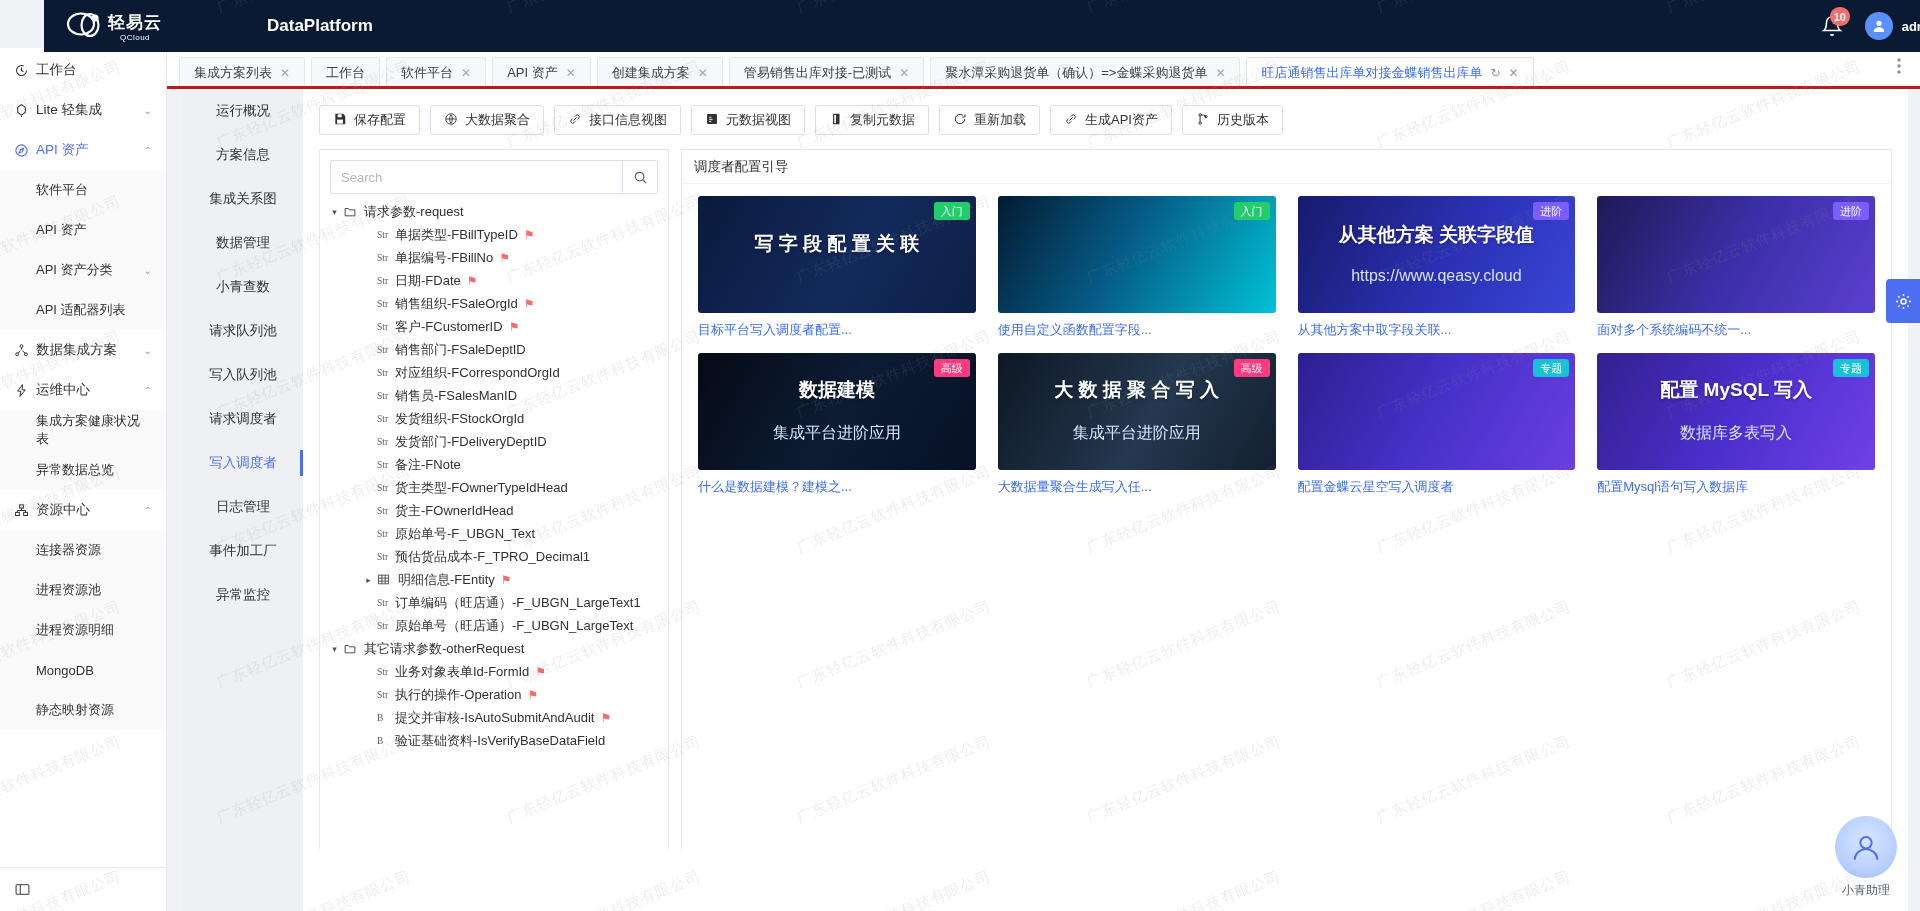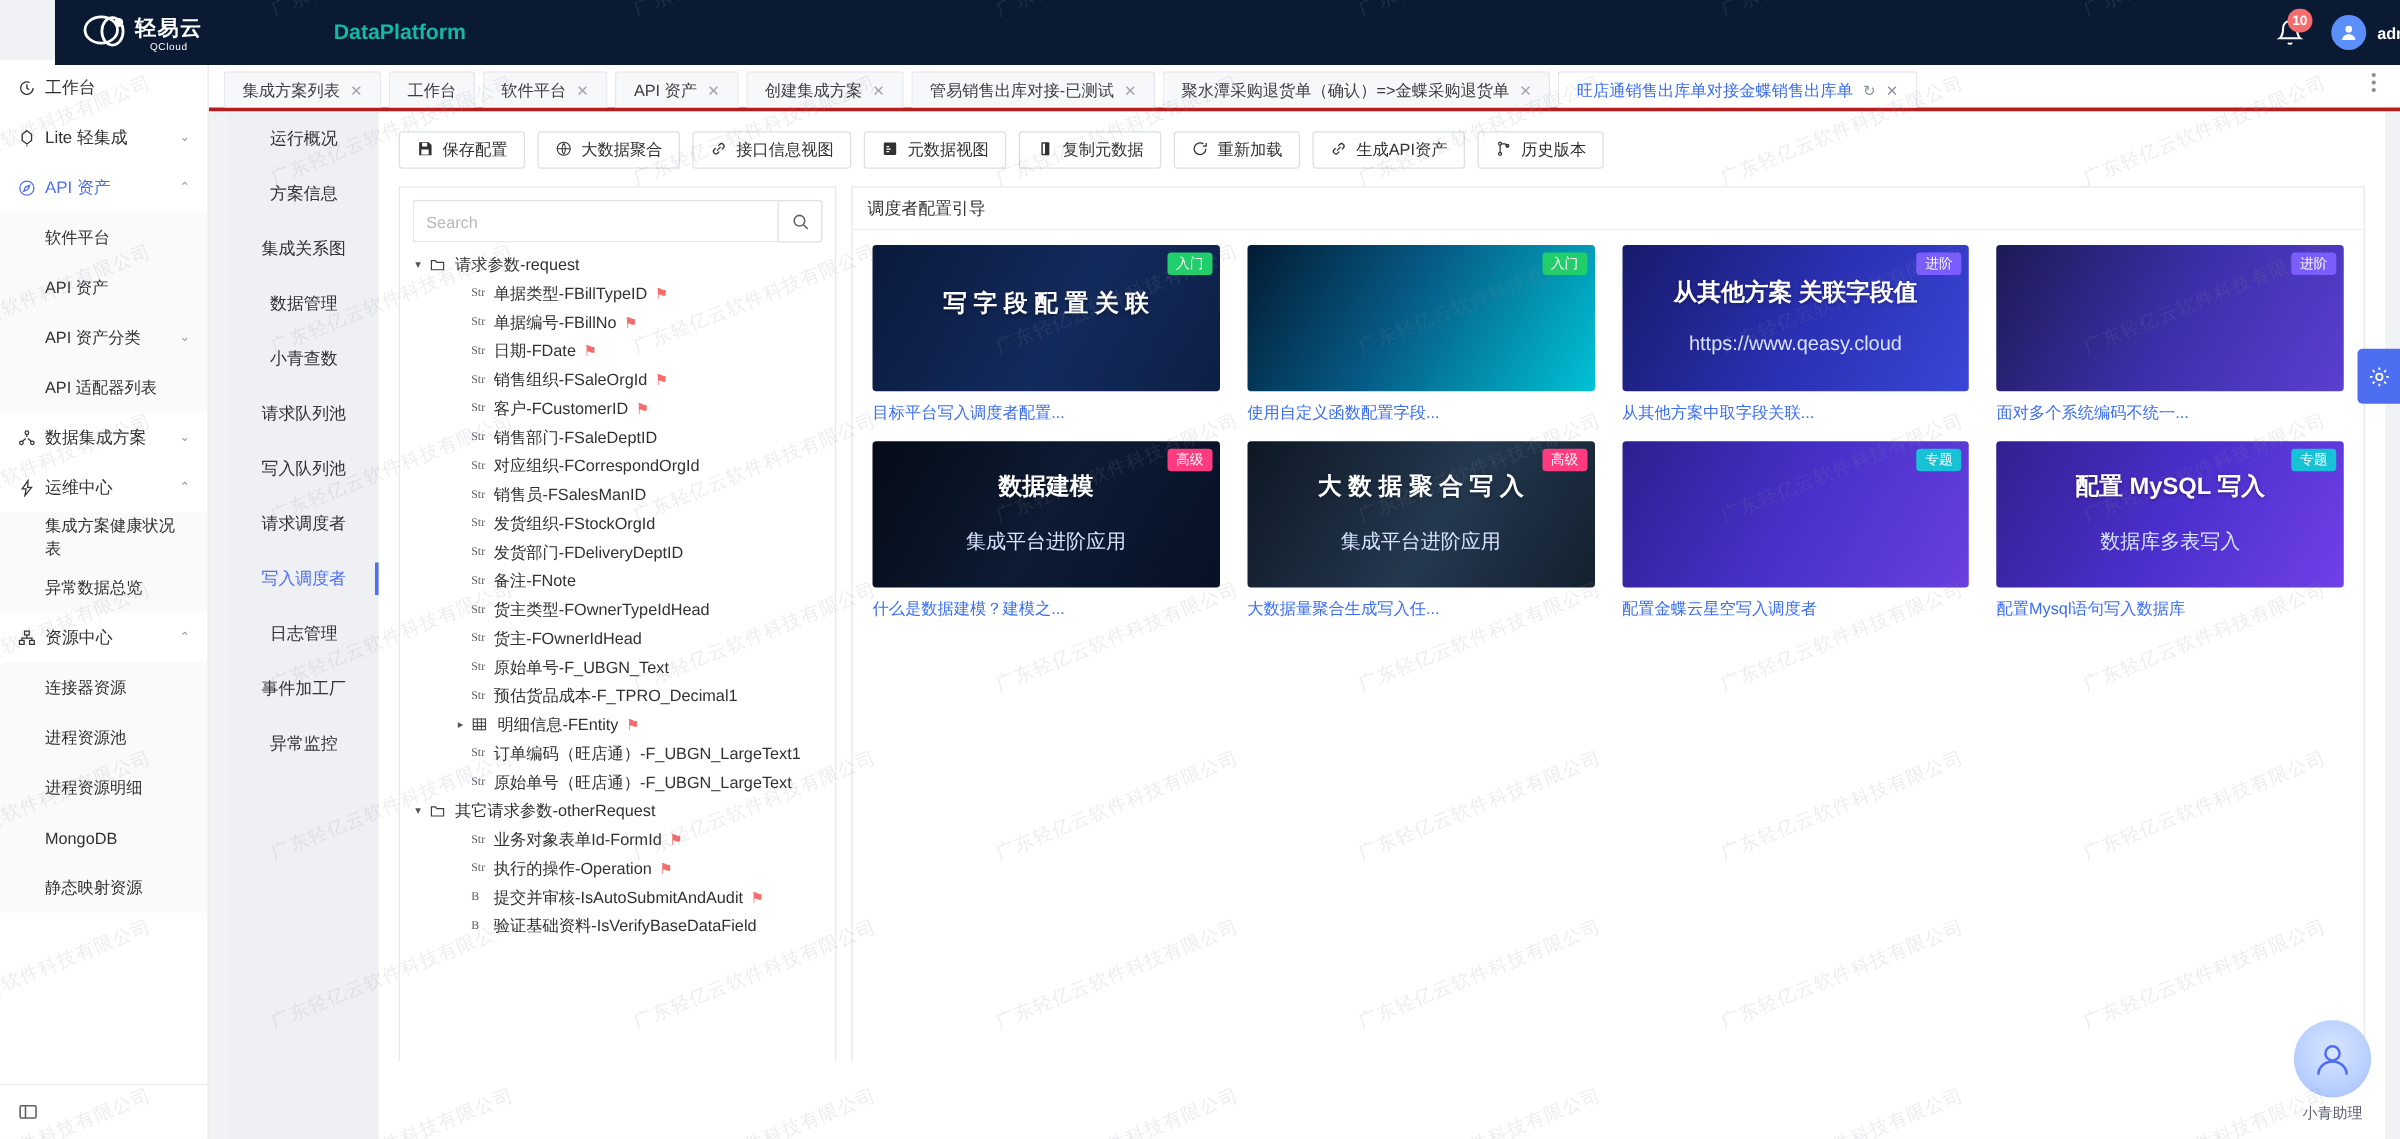--- a/index.html
+++ b/index.html
@@ -21,21 +21,21 @@
   
   #topbar {
     position: absolute; top: 0; left: 4px; width: 1920px; height: 52px;
     background: #0b1a33; display: flex; align-items: center; z-index: 40; margin-left: 40px;
   }
   #logo-wrap { display: flex; align-items: center; padding-left: 22px; width: 205px; }
   #logo-mark { width: 40px; height: 34px; position: relative; }
   #brand-cn { margin-left: 2px; display:flex; flex-direction:column; align-items:center;}
   #brand-cn .cn { color: #fff; font-size: 17px; font-weight: 700; letter-spacing: 1px; }
   #brand-cn .en { color: #fff; font-size: 8px; letter-spacing: .5px; margin-top:-1px;}
-  #brand-title { color: #14b8a6; font-size: 17px; font-weight: 600; margin-left: 18px; }
+  #brand-title { color: #ffffff; font-size: 17px; font-weight: 600; margin-left: 18px; }
   #top-right { margin-left: auto; display: flex; align-items: center; padding-right: 24px; gap: 22px; font-weight: bold; }
   #bell-wrap { position: relative; width: 22px; height: 22px; }
   #badge {
     position: absolute; top: -8px; left: 9px; min-width: 19px; height: 19px;
     background: #f56c6c; color: #fff; border-radius: 10px; font-size: 11px;
     display: flex; align-items: center; justify-content: center; padding: 0 4px;
   }
   #user-wrap { display: flex; align-items: center; gap: 9px; }
   #avatar {
     width: 28px; height: 28px; border-radius: 50%; background: #5b8ff9;

